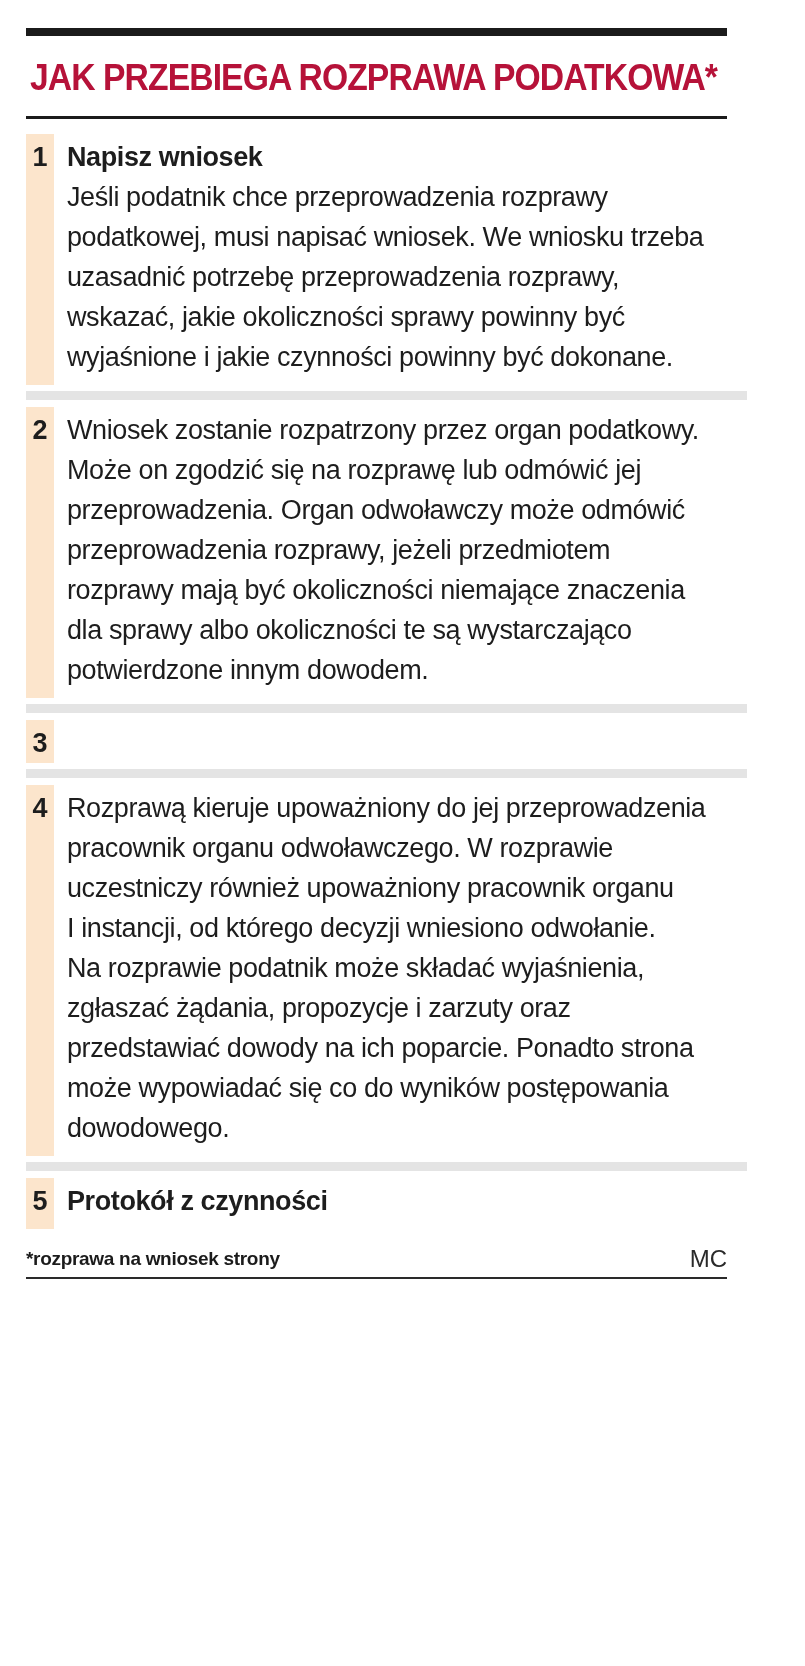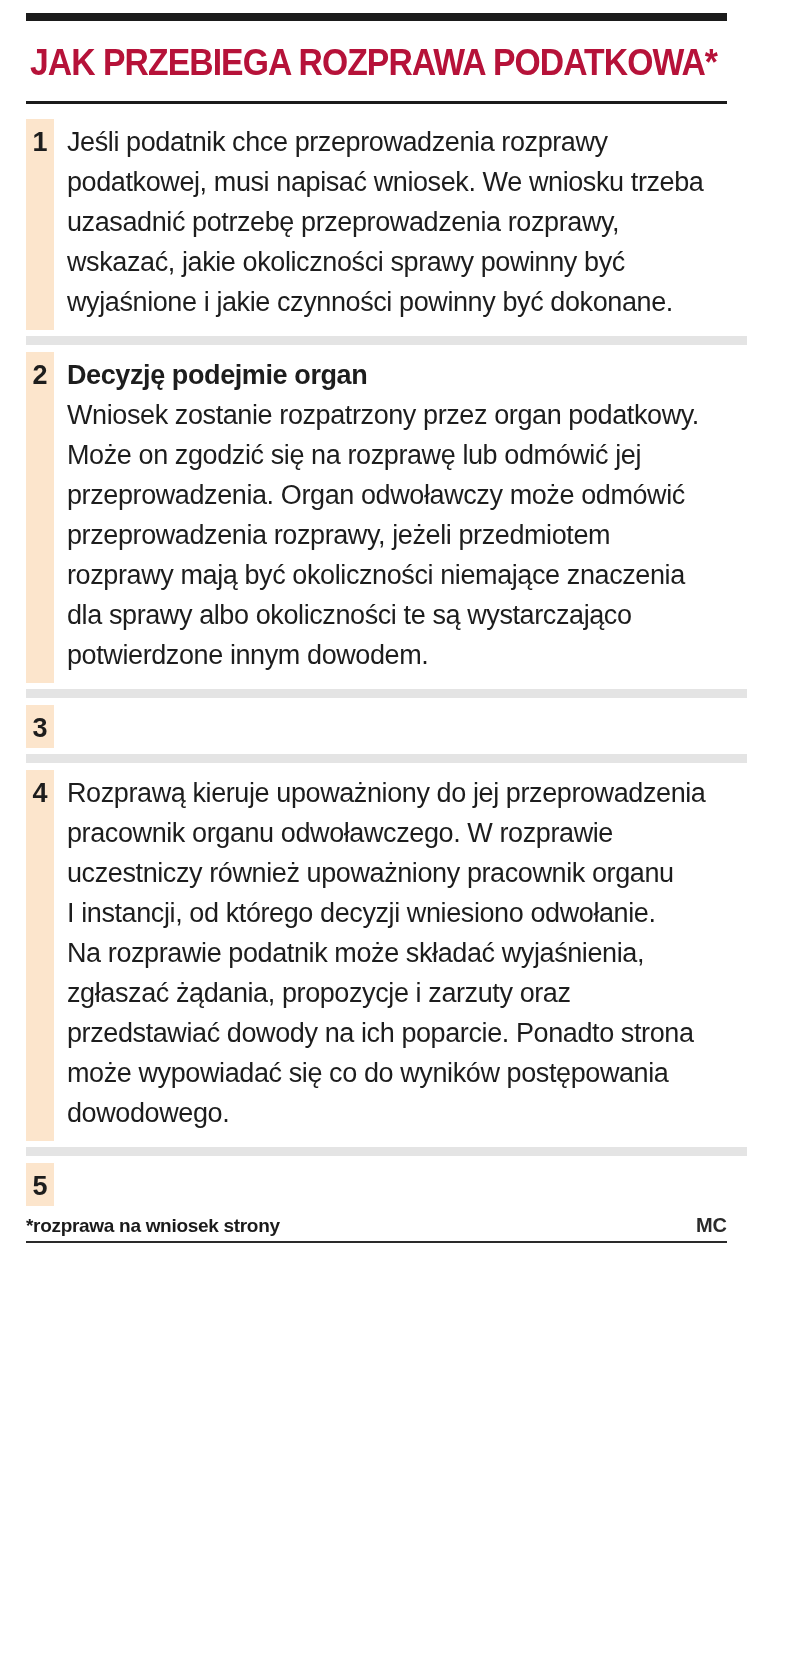--- a/index.html
+++ b/index.html
@@ -7,21 +7,21 @@
     padding: 0;
     background: #ffffff;
     font-family: "Liberation Sans", sans-serif;
   }
   .page {
     position: relative;
     width: 747px;
     min-height: 1666px;
     box-sizing: border-box;
     background: #ffffff;
-    padding: 13px 20px 10px 26px;
+    padding: 28px 20px 10px 26px;
     overflow: hidden;
   }
   .top-rule {
     height: 8px;
     background: #1b1b1b;
   }
   .page-title {
     margin: 21px 0 17px 4px;
     font-size: 37px;
     font-weight: bold;
@@ -66,31 +66,31 @@
   }
   .divider {
     height: 9px;
     background: #e4e4e4;
     margin: 6px -20px 7px 0;
   }
   .footer-row {
     display: flex;
     justify-content: space-between;
     align-items: center;
-    margin-top: 8px;
+    margin-top: 16px;
     color: #1b1b1b;
   }
   .footnote {
     font-size: 19px;
     font-weight: bold;
     letter-spacing: -0.3px;
   }
   .credit {
-    font-size: 20px;
-    font-weight: bold;
+    font-size: 24px;
+    font-weight: normal;
     color: #2a2a2a;
   }
   .footer-rule {
     height: 2px;
     background: #2a2a2a;
     margin-top: 4px;
   }
 </style>
 </head>
 <body>
@@ -99,34 +99,34 @@
 
   <div class="top-rule"></div>
 
   <div class="page-title">JAK PRZEBIEGA ROZPRAWA PODATKOWA*</div>
 
   <div class="title-rule"></div>
 
   <div class="step">
     <div class="step-num">1</div>
     <div class="step-col">
+      <div class="step-heading">Napisz wniosek</div>
       <div class="step-body">Jeśli podatnik chce przeprowadzenia rozprawy
 podatkowej, musi napisać wniosek. We wniosku trzeba
 uzasadnić potrzebę przeprowadzenia rozprawy,
 wskazać, jakie okoliczności sprawy powinny być
 wyjaśnione i jakie czynności powinny być dokonane.</div>
     </div>
   </div>
 
   <div class="divider"></div>
 
   <div class="step">
     <div class="step-num">2</div>
     <div class="step-col">
-      <div class="step-heading">Decyzję podejmie organ</div>
       <div class="step-body">Wniosek zostanie rozpatrzony przez organ podatkowy.
 Może on zgodzić się na rozprawę lub odmówić jej
 przeprowadzenia. Organ odwoławczy może odmówić
 przeprowadzenia rozprawy, jeżeli przedmiotem
 rozprawy mają być okoliczności niemające znaczenia
 dla sprawy albo okoliczności te są wystarczająco
 potwierdzone innym dowodem.</div>
     </div>
   </div>
 
@@ -153,20 +153,21 @@
 może wypowiadać się co do wyników postępowania
 dowodowego.</div>
     </div>
   </div>
 
   <div class="divider"></div>
 
   <div class="step">
     <div class="step-num">5</div>
     <div class="step-col">
+      <div class="step-heading">Protokół z czynności</div>
     </div>
   </div>
 
   <div class="footer-row">
     <span class="footnote">*rozprawa na wniosek strony</span>
     <span class="credit">MC</span>
   </div>
 
   <div class="footer-rule"></div>
 

